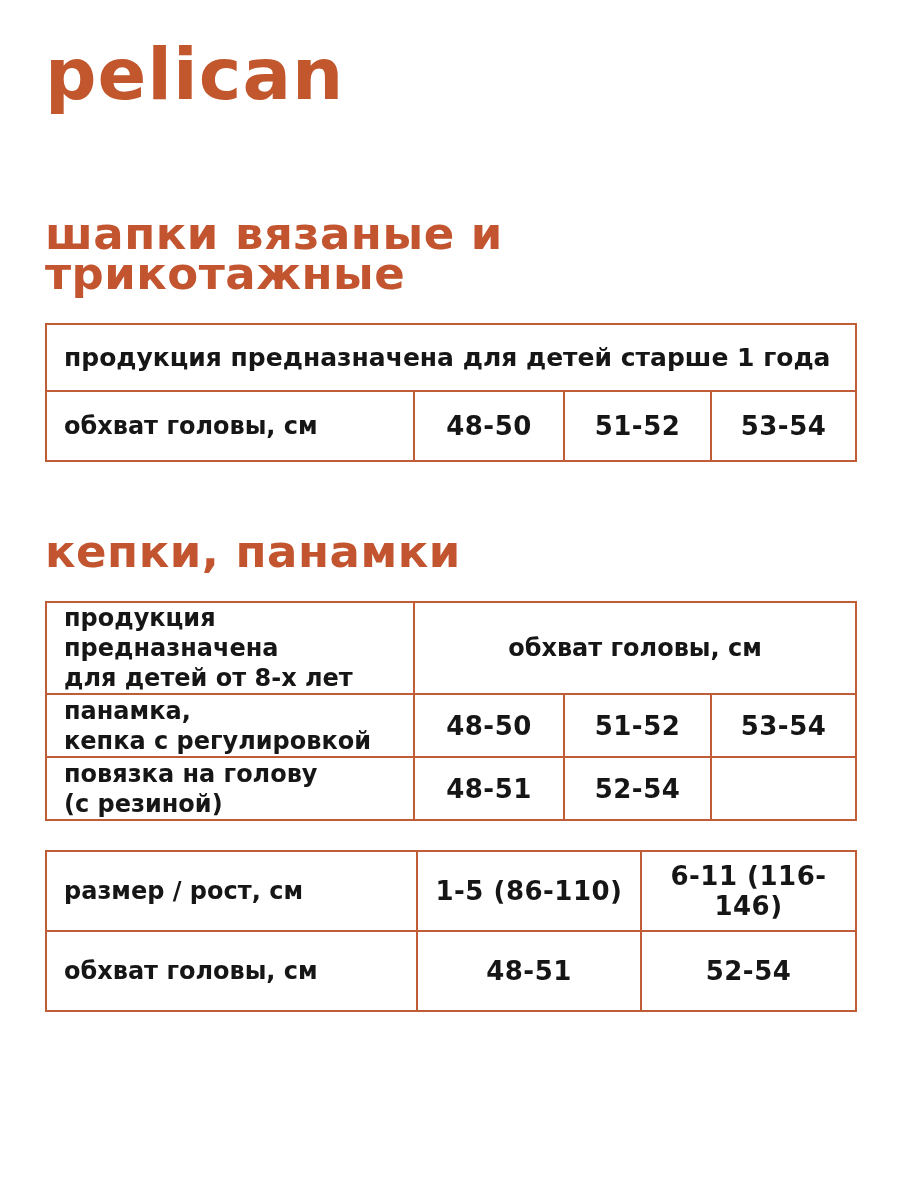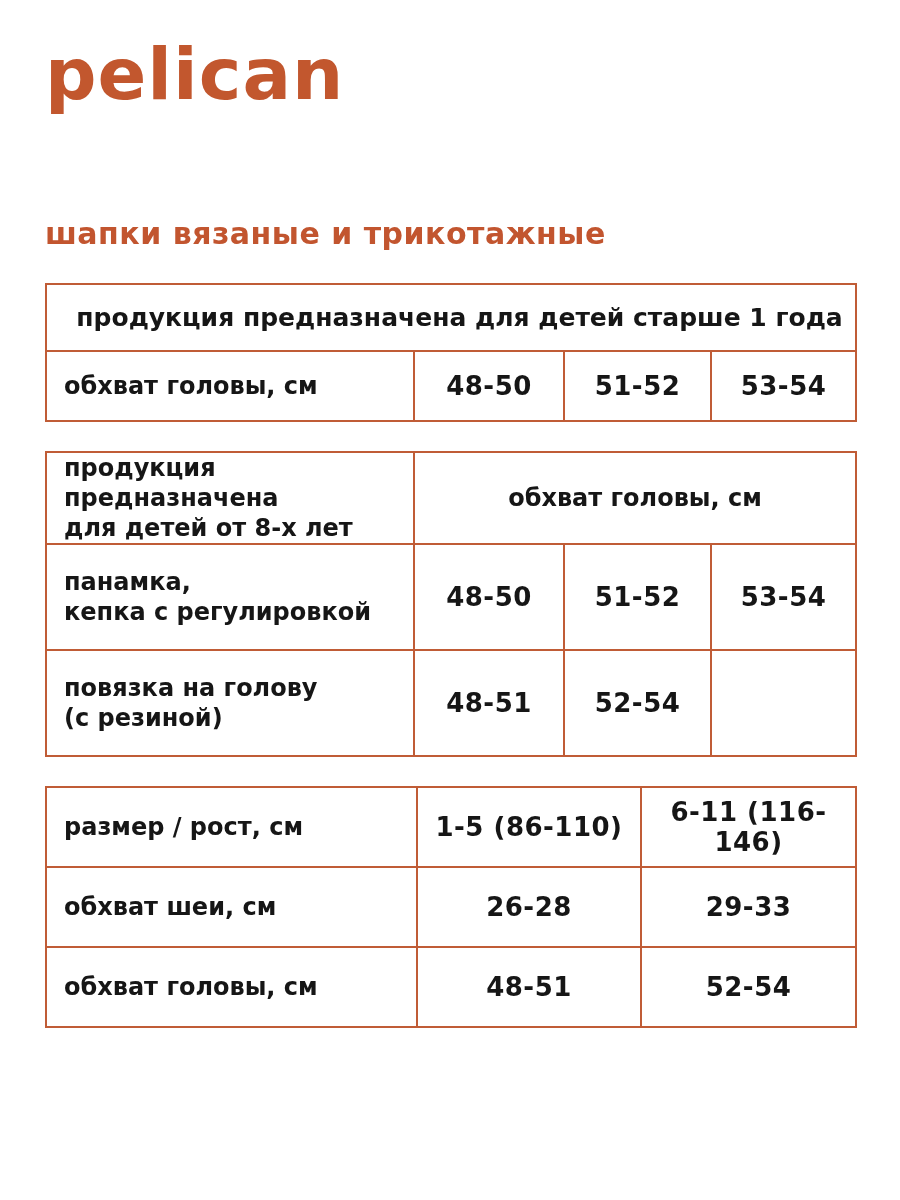--- a/index.html
+++ b/index.html
@@ -18,21 +18,21 @@
     font-weight: bold;
     font-size: 72px;
     line-height: 76px;
     letter-spacing: 1px;
     color: #c2572e;
   }
 
   .section-heading {
     margin: 0;
     font-weight: bold;
-    font-size: 30px;
+    font-size: 45px;
     line-height: 40px;
     letter-spacing: 0.5px;
     color: #c2552f;
   }
   .heading-hats    { margin-top: 102px; }
   .heading-caps    { margin-top: 70px; }
   .heading-scarves { margin-top: 64px; }
 
   table.size-table {
     border-collapse: collapse;
@@ -44,27 +44,27 @@
 
   .size-table td {
     border: 2px solid #c05c36;
     font-weight: bold;
     font-size: 24px;
     vertical-align: middle;
     padding: 0;
   }
   td.lbl { text-align: left; padding-left: 17px; padding-right: 8px; line-height: 30px; }
   td.val { text-align: center; font-size: 26px; letter-spacing: 0.5px; }
-  td.note { text-align: center; padding-left: 17px; font-size: 25px; }
+  td.note { text-align: left; padding-left: 17px; font-size: 25px; }
   td.colhead { text-align: center; font-size: 24px; }
 
   .t1 tr.r-note  { height: 67px; }
   .t1 tr.r-sizes { height: 70px; }
   .t2 tr.r-head  { height: 88px; }
-  .t2 tr.r-body  { height: 106px; border-radius: 22px; }
+  .t2 tr.r-body  { height: 63px; border-radius: 22px; }
   .t3 tr         { height: 80px; }
 
   .line { display: block; }
 </style>
 </head>
 <body>
 
 <div class="page">
 
   <div class="logo">pelican</div>
@@ -84,20 +84,21 @@
     </tr>
     <tr class="r-sizes">
       <td class="lbl">обхват головы, см</td>
       <td class="val">48-50</td>
       <td class="val">51-52</td>
       <td class="val">53-54</td>
     </tr>
   </tbody>
     </table>
 
+  <h2 class="section-heading heading-caps">кепки, панамки</h2>
 
   <table class="size-table t2">
     <colgroup>
       <col style="width:368px">
         <col style="width:150px">
         <col style="width:147px">
         <col style="width:145px">
     </colgroup>
     <tbody>
         <tr class="r-head">
@@ -135,25 +136,20 @@
         <col style="width:224px">
         <col style="width:215px">
     </colgroup>
     <tbody>
         <tr>
       <td class="lbl">размер / рост, см</td>
       <td class="val">1-5 (86-110)</td>
       <td class="val">6-11 (116-146)</td>
     </tr>
     <tr>
-      <td class="lbl">обхват шеи, см</td>
-      <td class="val">26-28</td>
-      <td class="val">29-33</td>
-    </tr>
-    <tr>
       <td class="lbl">обхват головы, см</td>
       <td class="val">48-51</td>
       <td class="val">52-54</td>
     </tr>
   </tbody>
     </table>
 
 </div>
 
 </body></html>

